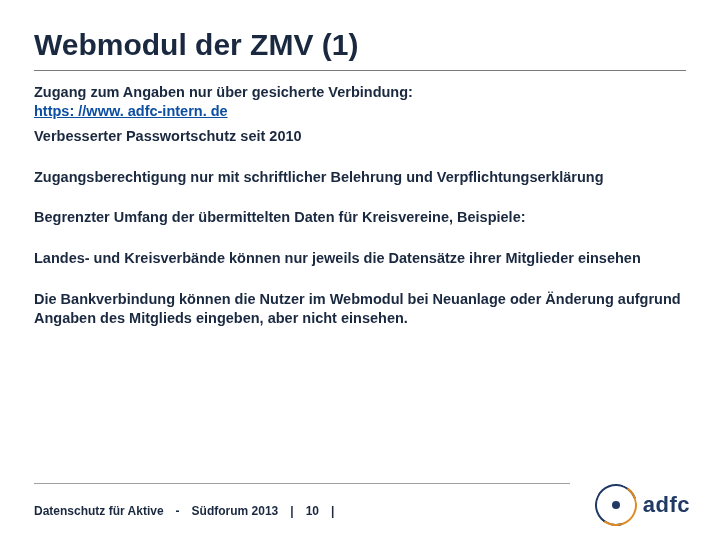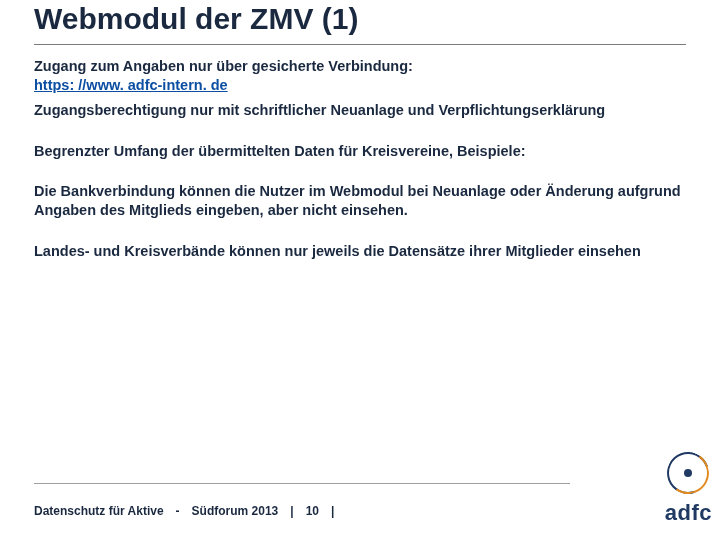--- a/index.html
+++ b/index.html
@@ -6,21 +6,21 @@
   body {
     width: 720px;
     height: 540px;
     background: #ffffff;
     font-family: Arial, Helvetica, sans-serif;
     color: #1a2940;
     overflow: hidden;
     position: relative;
   }
   .slide {
-    padding: 2px 34px 0 34px;
+    padding: 28px 34px 0 34px;
   }
   .title {
     font-size: 30px;
     font-weight: bold;
     color: #1a2940;
     margin-bottom: 8px;
   }
   .hr {
     border: none;
     border-top: 1px solid #7a7a7a;
@@ -55,26 +55,25 @@
     font-weight: bold;
     color: #1a2940;
     display: flex;
     align-items: flex-start;
     gap: 12px;
   }
   .footer .sep { color: #1a2940; }
   .footer .datecol { display: inline-block; line-height: 1.1; }
   .logo {
     position: absolute;
-    right: 8px;
+    right: 30px;
     bottom: 14px;
     display: flex;
     align-items: center;
     gap: 6px;
-    flex-direction: column;
   }
   .logo-text {
     font-size: 22px;
     font-weight: bold;
     color: #203a63;
     letter-spacing: 0.5px;
   }
   .logo-mark {
     width: 42px;
     height: 42px;
@@ -113,28 +112,29 @@
 
 <div class="slide">
   <h1 class="title">Webmodul der ZMV (1)</h1>
   <hr class="hr">
 
   <div class="block tight">
     <span>Zugang zum Angaben nur über gesicherte Verbindung:</span><br>
     <a href="#">https: //www. adfc-intern. de</a>
   </div>
 
+  <div class="block">Verbesserter Passwortschutz seit 2010</div>
 
-  <div class="block">Zugangsberechtigung nur mit schriftlicher Neuanlage und Verpflichtungserklärung</div>
+  <div class="block">Zugangsberechtigung nur mit schriftlicher Belehrung und Verpflichtungserklärung</div>
 
   <div class="block">Begrenzter Umfang der übermittelten Daten für Kreisvereine, Beispiele:</div>
 
+  <div class="block">Landes- und Kreisverbände können nur jeweils die Datensätze ihrer Mitglieder einsehen</div>
+
   <div class="block">Die Bankverbindung können die Nutzer im Webmodul bei Neuanlage oder Änderung aufgrund Angaben des Mitglieds eingeben, aber nicht einsehen.</div>
-
-  <div class="block">Landes- und Kreisverbände können nur jeweils die Datensätze ihrer Mitglieder einsehen</div>
 </div>
 
 <hr class="footer-hr">
 
 <div class="footer">
   <span>Datenschutz für Aktive</span>
   <span class="sep">-</span>
   <span>Südforum 2013</span>
   <span class="sep">|</span>
   <span>10</span>

